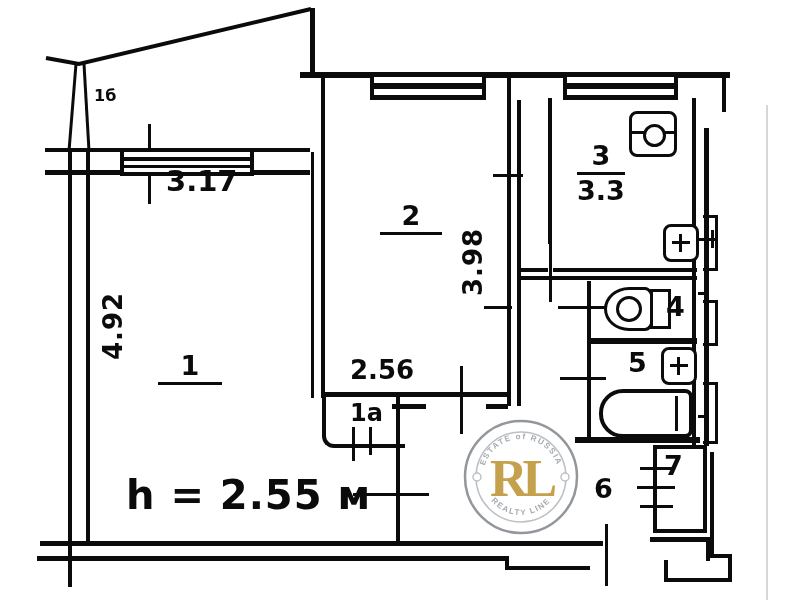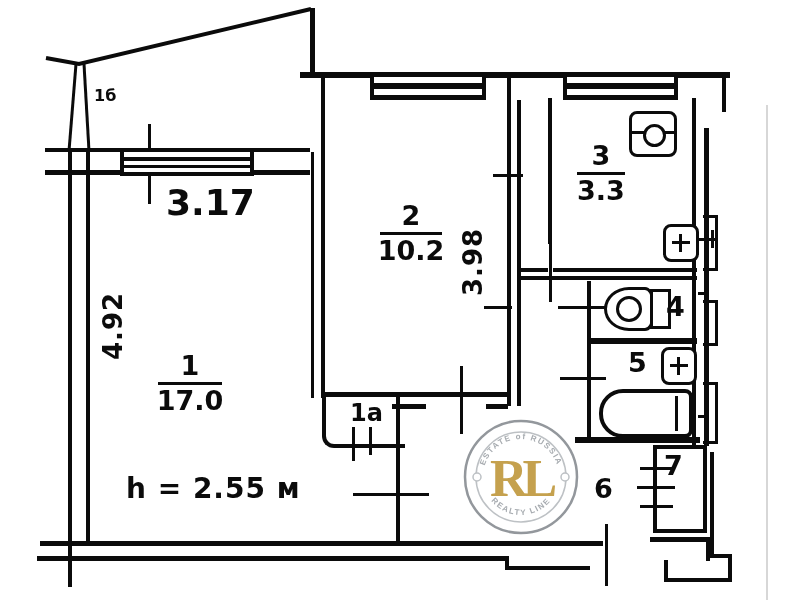--- a/index.html
+++ b/index.html
@@ -134,50 +134,49 @@
   <div class="fixture" style="left:661px;top:347px;width:30px;height:32px;border-radius:8px">
     <div class="t" style="left:6px;top:14px;width:18px;height:3px"></div>
     <div class="t" style="left:13px;top:7px;width:3px;height:18px"></div>
   </div>
 
   <div class="fixture" style="left:599px;top:389px;width:86px;height:41px;border-width:4px;border-radius:24px 8px 8px 24px">
     <div class="t" style="left:72px;top:3px;width:3px;height:35px"></div>
   </div>
 
   <div class="lbl" style="left:94px;top:86px;font-size:16px">1б</div>
-  <div class="lbl" style="left:166px;top:182px;font-size:36px">3.17</div>
+  <div class="lbl" style="left:166px;top:164px;font-size:29px">3.17</div>
   <div class="vtext" style="left:98px;top:268px;height:92px">4.92</div>
 
   <div class="frac" style="left:150px;top:352px;width:80px">
     <div>1</div>
     <div class="bar" style="width:64px"></div>
-    <div>17.0</div>
   </div>
 
   <div class="frac" style="left:372px;top:202px;width:78px">
     <div>2</div>
     <div class="bar" style="width:62px"></div>
-    <div>10.2</div>
   </div>
 
   <div class="vtext" style="left:458px;top:192px;height:104px">3.98</div>
+  <div class="lbl" style="left:350px;top:355px;font-size:26px">2.56</div>
   <div class="lbl" style="left:350px;top:399px;font-size:24px">1а</div>
 
   <div class="frac" style="left:568px;top:142px;width:66px">
     <div>3</div>
     <div class="bar" style="width:48px"></div>
     <div>3.3</div>
   </div>
 
   <div class="lbl" style="left:666px;top:291px;font-size:27px">4</div>
   <div class="lbl" style="left:628px;top:347px;font-size:27px">5</div>
   <div class="lbl" style="left:594px;top:473px;font-size:27px">6</div>
   <div class="lbl" style="left:664px;top:450px;font-size:27px">7</div>
 
-  <div class="lbl" style="left:126px;top:472px;font-size:28px;letter-spacing:1px">h = 2.55 м</div>
+  <div class="lbl" style="left:126px;top:472px;font-size:40px;letter-spacing:1px">h = 2.55 м</div>
 
   <svg id="watermark" width="118" height="118" viewBox="0 0 118 118">
     <circle cx="59" cy="59" r="56" fill="#ffffff" stroke="#8a8f94" stroke-width="2.5"></circle>
     <circle cx="59" cy="59" r="45" fill="none" stroke="#b8bcc0" stroke-width="1.5"></circle>
     <circle cx="15" cy="59" r="4" fill="#fff" stroke="#b8bcc0" stroke-width="1.5"></circle>
     <circle cx="103" cy="59" r="4" fill="#fff" stroke="#b8bcc0" stroke-width="1.5"></circle>
     <defs>
       <path id="wm-arc-top" d="M 21,59 A 38,38 0 0 1 97,59"></path>
       <path id="wm-arc-bottom" d="M 21,59 A 38,38 0 0 0 97,59"></path>
     </defs>

